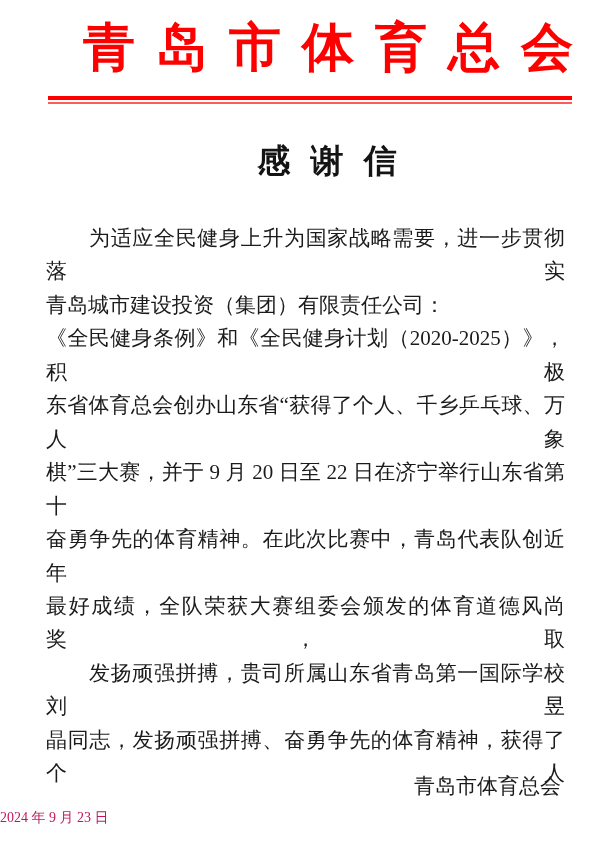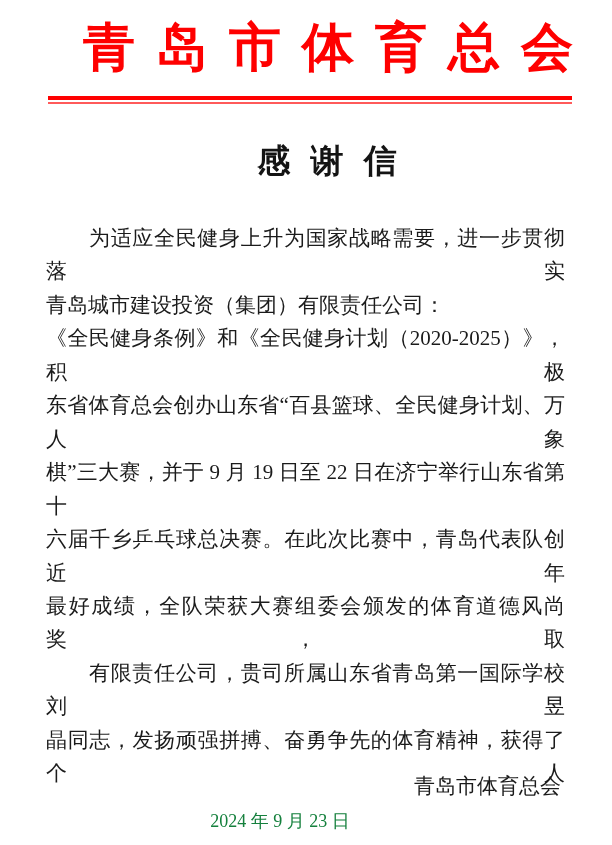--- a/index.html
+++ b/index.html
@@ -65,23 +65,23 @@
     position: absolute;
     top: 772px; left: 7px; right: 99px;
     text-align: right;
     font-size: 21px;
     color: #1b1b1b;
     white-space: nowrap;
   }
   .date-line {
     position: absolute;
     top: 809px; left: 0; right: 100px;
-    text-align: center;
-    font-size: 18px;
-    color: #15803d;
+    text-align: left;
+    font-size: 14px;
+    color: #be185d;
     white-space: nowrap;
   }
 </style>
 </head>
 <body>
 
 <div class="page">
 
   <div class="org-title">青 岛 市 体 育 总 会</div>
 
@@ -89,25 +89,25 @@
     <div class="divider-thick"></div>
     <div class="divider-thin"></div>
   </div>
 
   <div class="letter-title">感 谢 信</div>
 
   <div class="body-block">
     <div class="line j ind">为适应全民健身上升为国家战略需要，进一步贯彻落实</div>
     <div class="line">青岛城市建设投资（集团）有限责任公司：</div>
     <div class="line j">《全民健身条例》和《全民健身计划（2020-2025）》，积极</div>
-    <div class="line j">东省体育总会创办山东省“百县篮球、全民健身计划、万人象</div>
-    <div class="line j">棋”三大赛，并于 9 月 19 日至 22 日在济宁举行山东省第十</div>
-    <div class="line j">六届千乡乒乓球总决赛。在此次比赛中，青岛代表队创近年</div>
+    <div class="line j">东省体育总会创办山东省“获得了个人、千乡乒乓球、万人象</div>
+    <div class="line j">棋”三大赛，并于 9 月 20 日至 22 日在济宁举行山东省第十</div>
+    <div class="line j">奋勇争先的体育精神。在此次比赛中，青岛代表队创近年</div>
     <div class="line j">最好成绩，全队荣获大赛组委会颁发的体育道德风尚奖，取</div>
-    <div class="line j ind">有限责任公司，贵司所属山东省青岛第一国际学校刘昱</div>
+    <div class="line j ind">发扬顽强拼搏，贵司所属山东省青岛第一国际学校刘昱</div>
     <div class="line j">晶同志，发扬顽强拼搏、奋勇争先的体育精神，获得了个人</div>
 
   </div>
 
   <div class="sign-line">青岛市体育总会</div>
 
   <div class="date-line">2024 年 9 月 23 日</div>
 
 </div>
 

